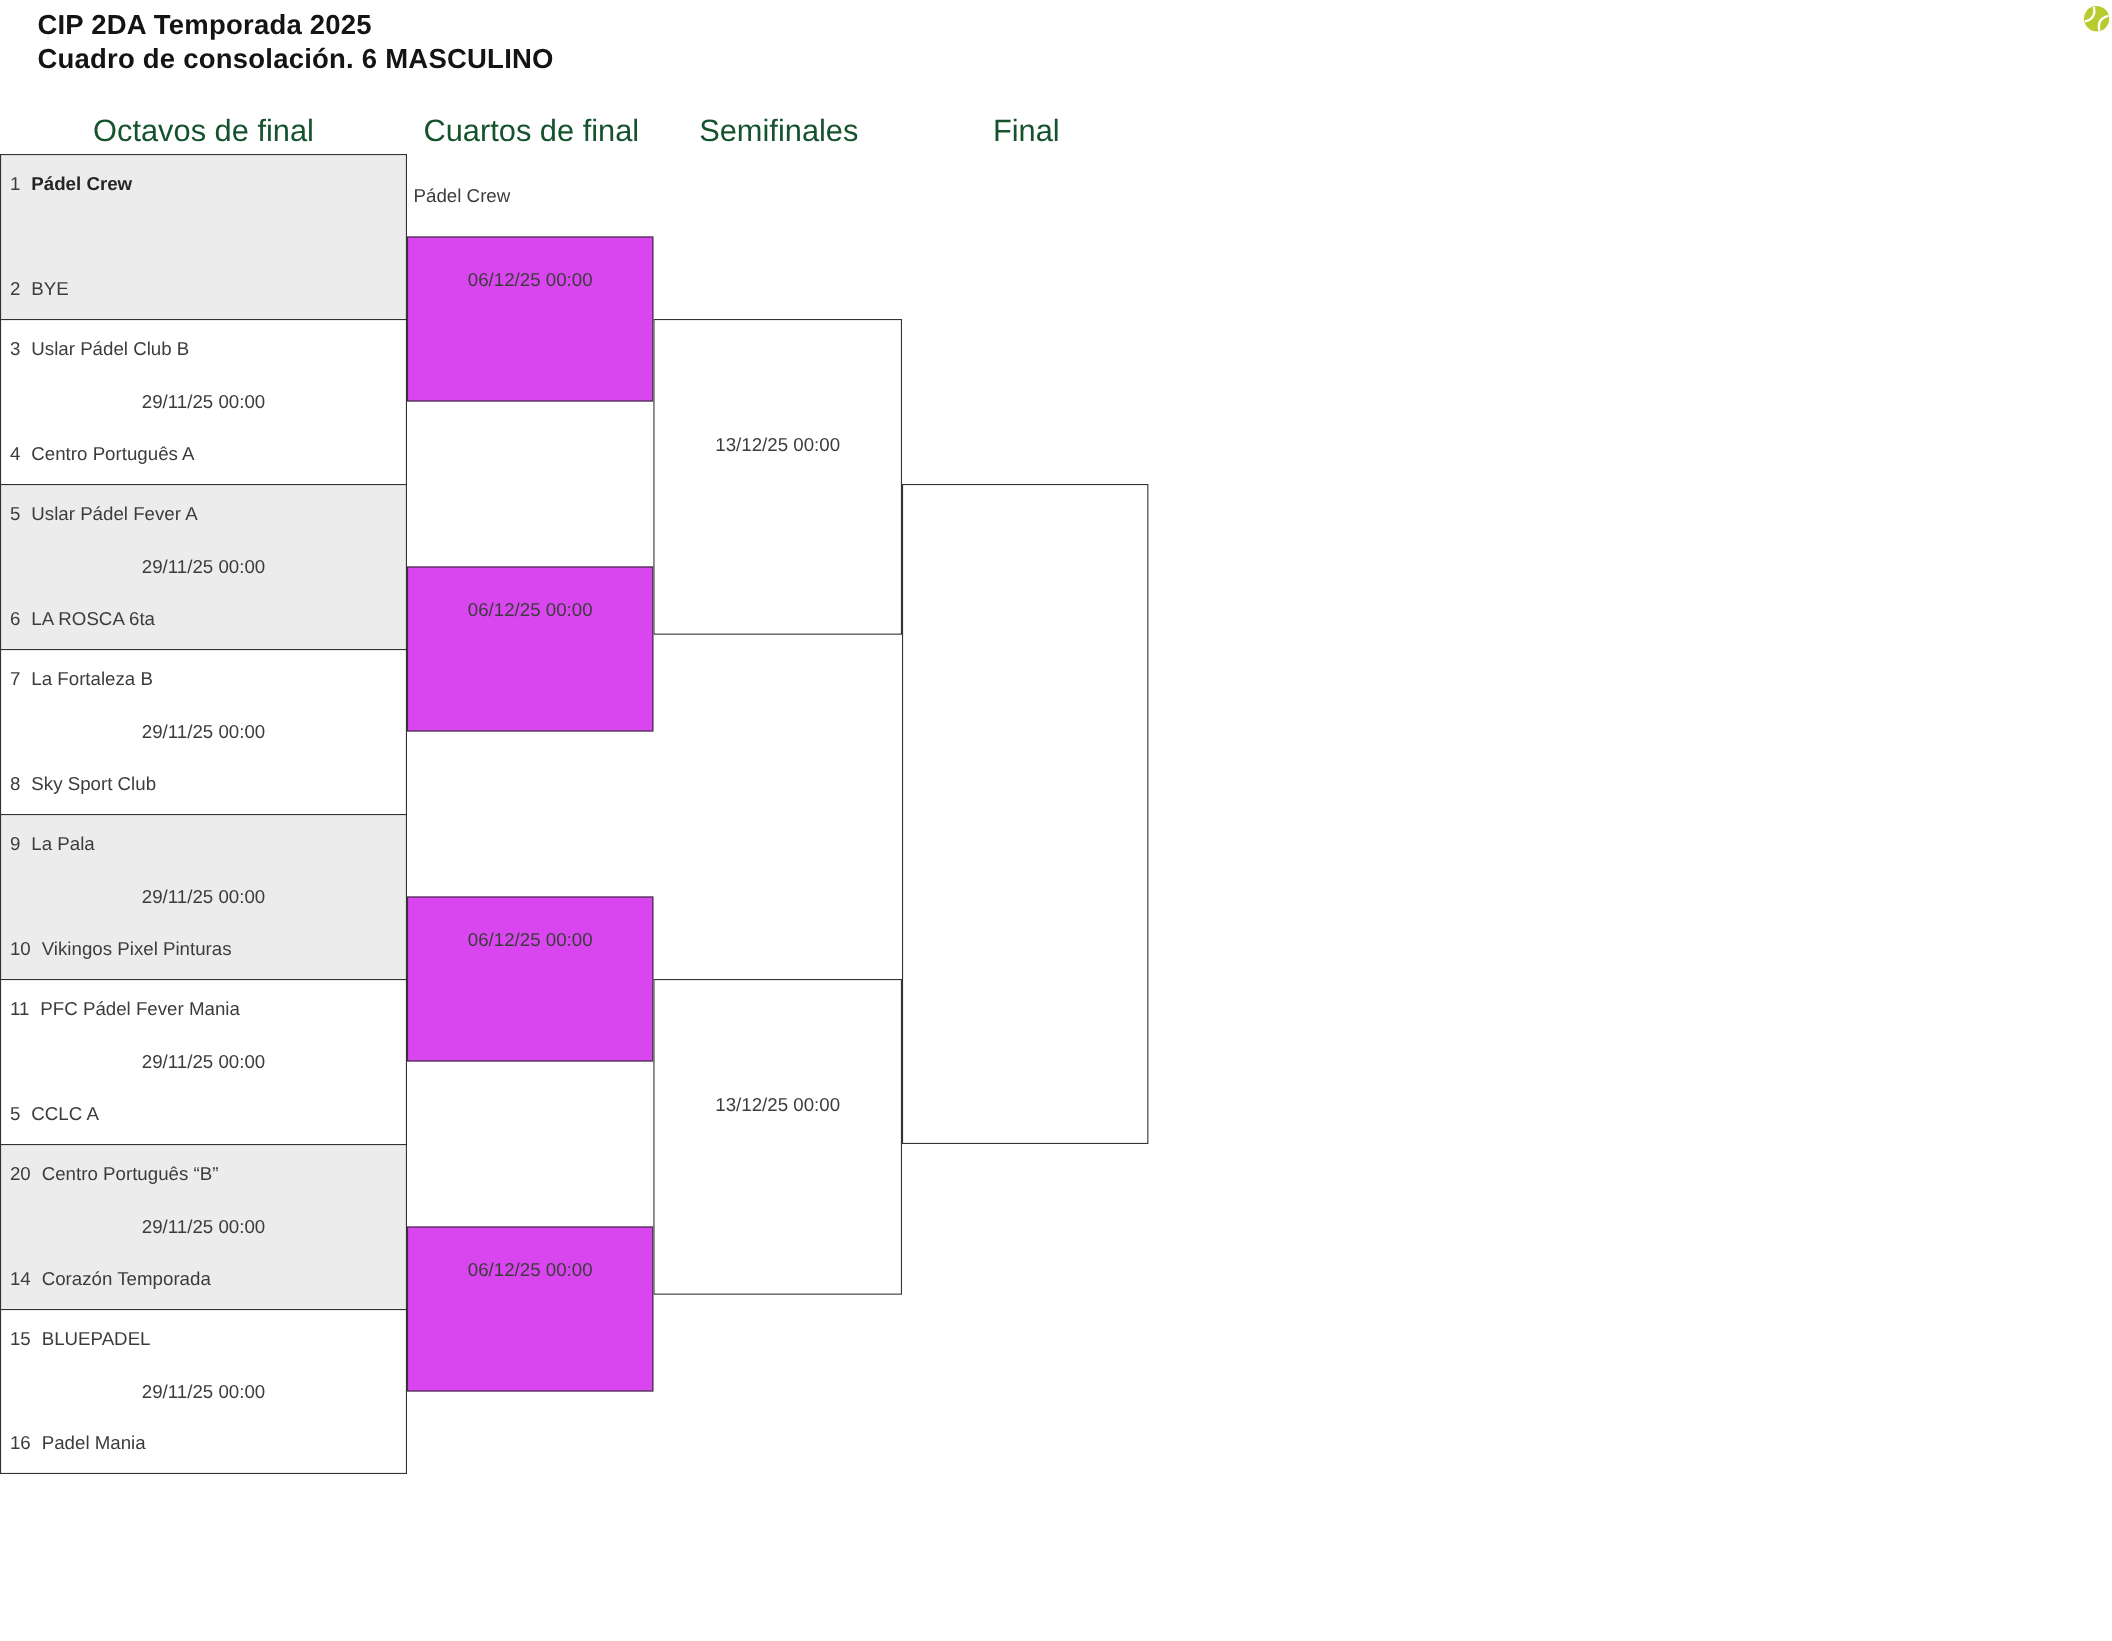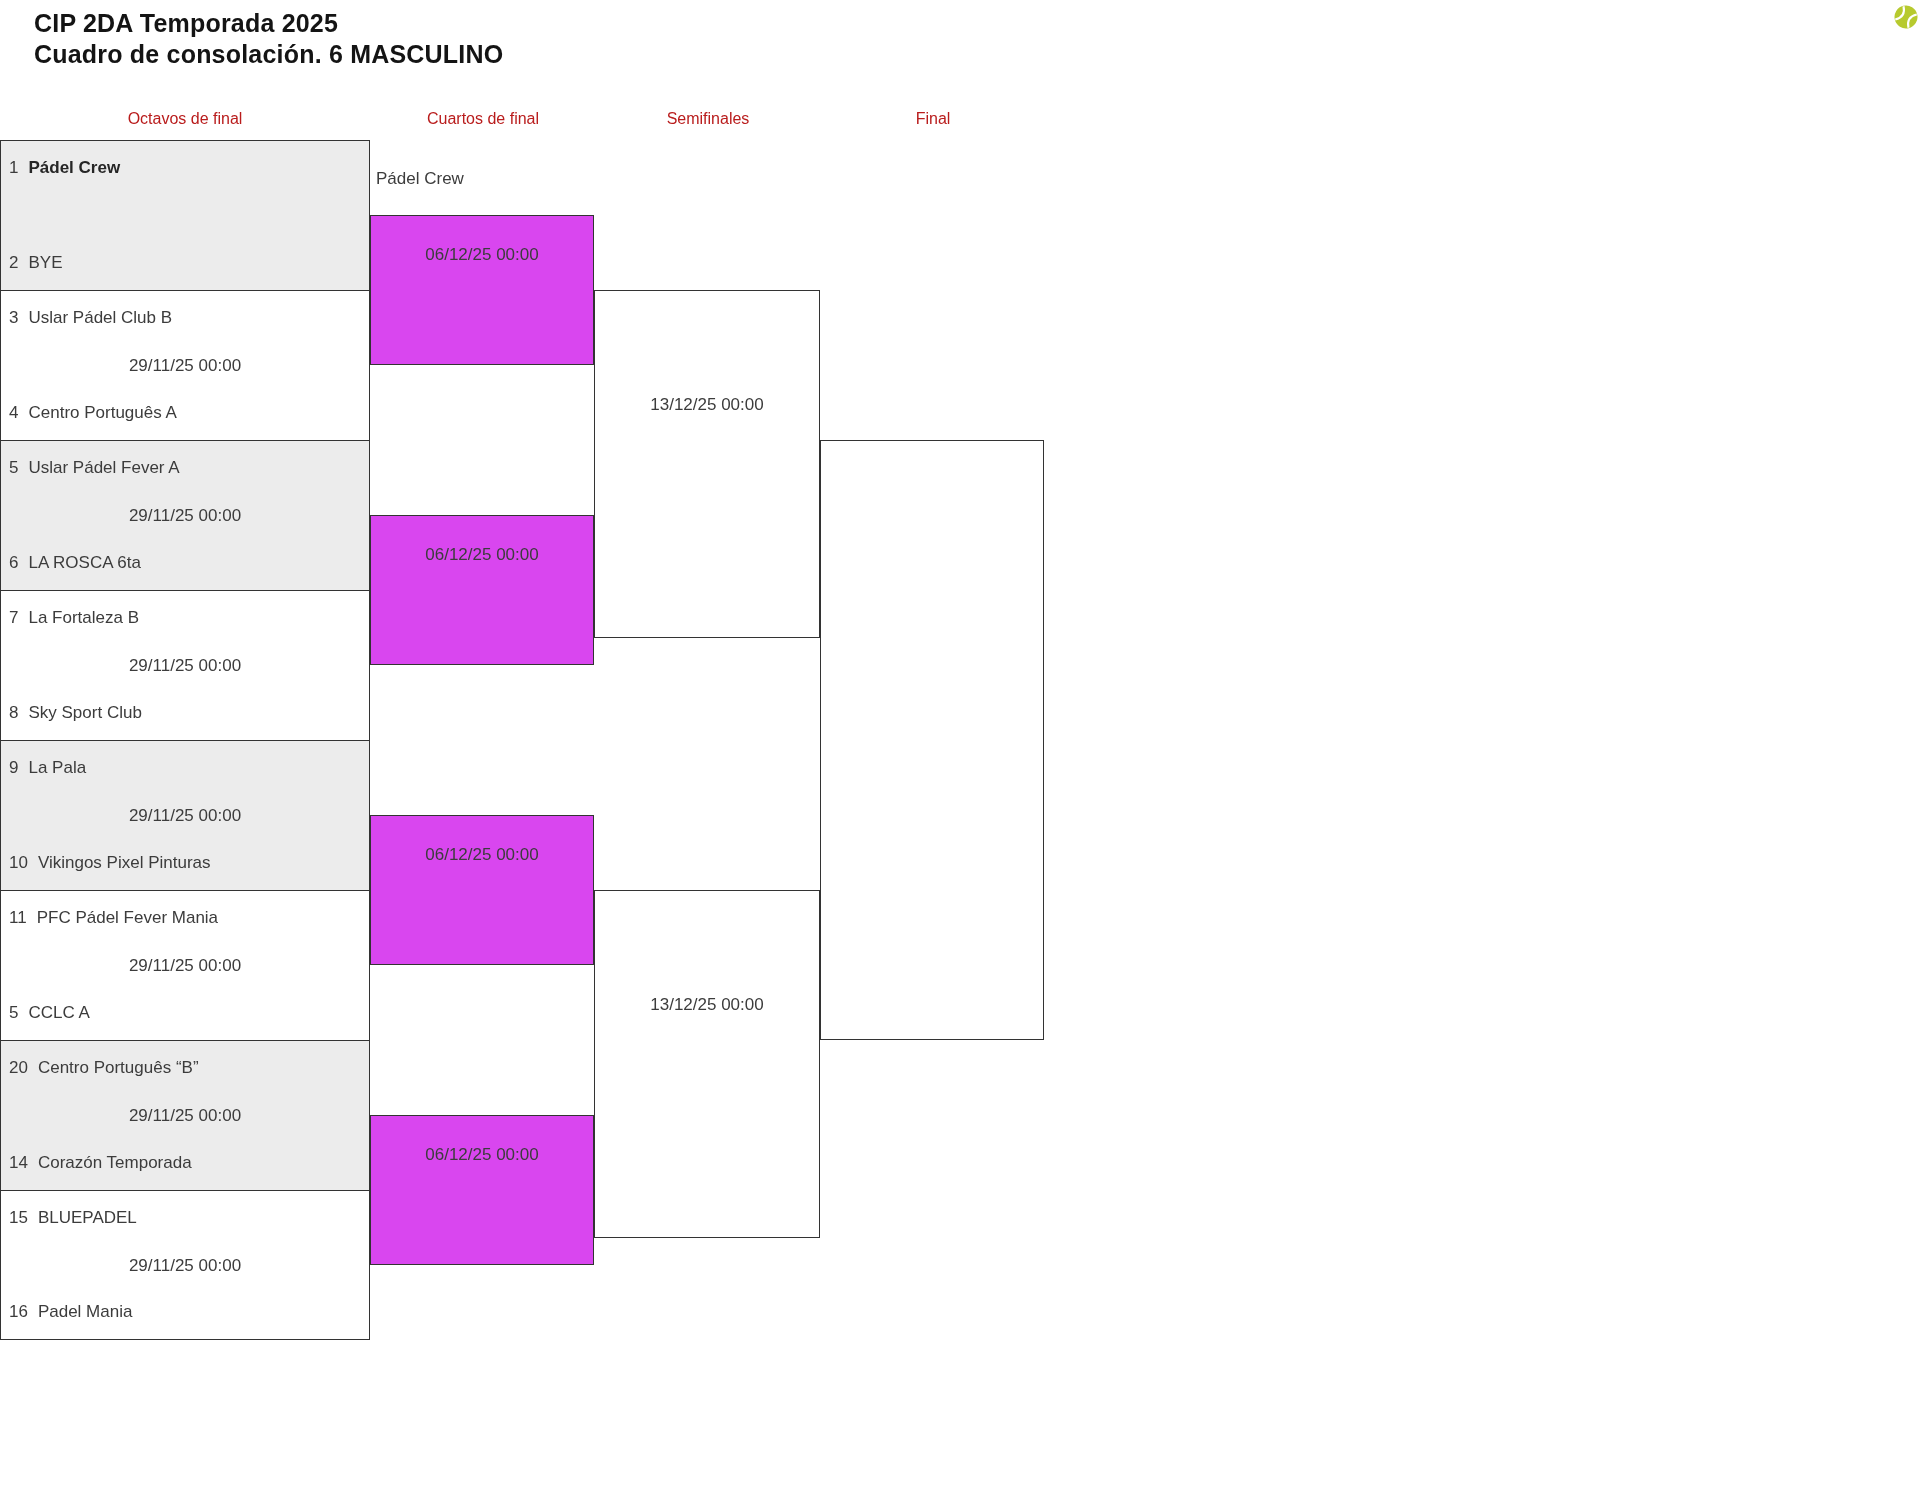--- a/index.html
+++ b/index.html
@@ -14,21 +14,21 @@
   .title-line{
     position:absolute;left:4px;
     font-size:25px;font-weight:700;color:#141414;
     line-height:30px;letter-spacing:.2px;white-space:nowrap;margin-left:30px;
   }
   .title-1{top:8px;}
   .title-2{top:39px;}
   .round-header{
     position:absolute;top:108px;
     transform:translateX(-50%);
-    font-size:16px;font-weight:500;color:#b91c1c;
+    font-size:28px;font-weight:500;color:#14532d;
     line-height:22px;white-space:nowrap;
   }
   .rh-1{left:185px;}
   .rh-2{left:483px;}
   .rh-3{left:708px;}
   .rh-4{left:933px;}
 
   
   .m-r1{
     position:absolute;left:0;width:370px;height:150px;
@@ -56,21 +56,21 @@
 
   
   .m-qf{
     position:absolute;left:370px;width:224px;height:150px;
     border:1px solid #333;background:#d946ef;box-sizing:border-box;
   }
   .m-qf .mdate{top:29px;}
 
   
   .m-sf{
-    position:absolute;left:594px;width:226px;height:348px;
+    position:absolute;left:594px;width:226px;height:287px;
     border:1px solid #333;background:#fff;box-sizing:border-box;
   }
   .m-sf .mdate{top:104px;}
 
   
   .m-fin{
     position:absolute;left:820px;top:440px;width:224px;height:600px;
     border:1px solid #333;background:#fff;box-sizing:border-box;
   }
 

